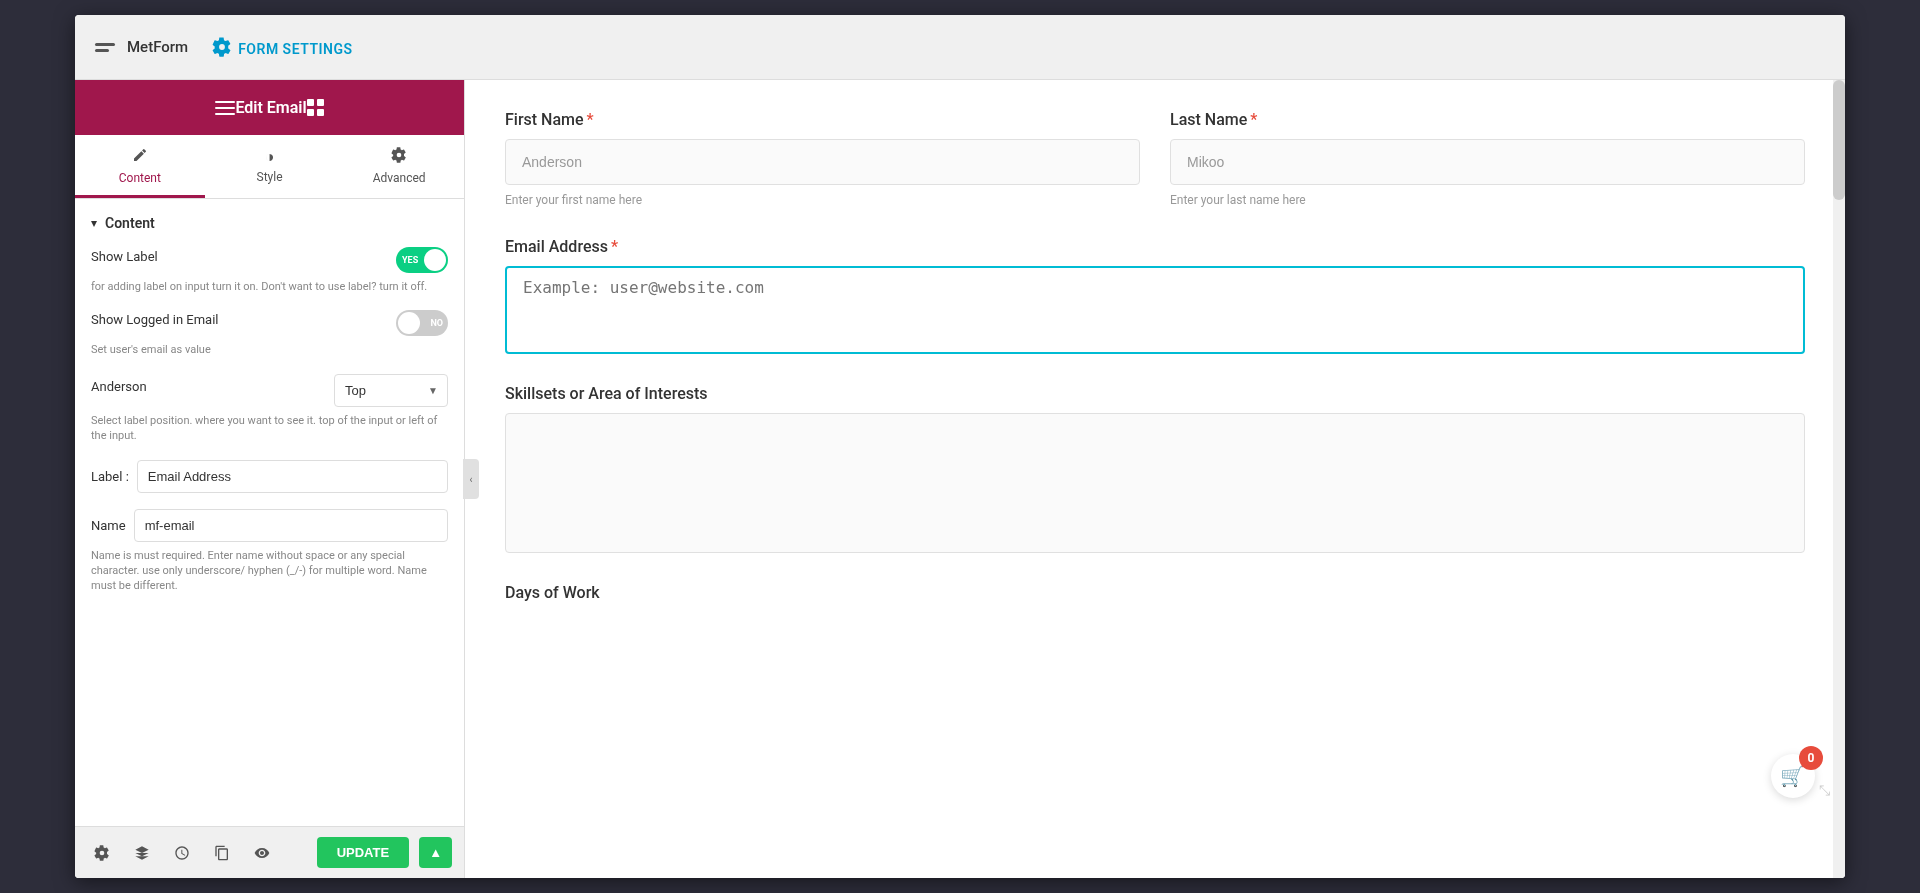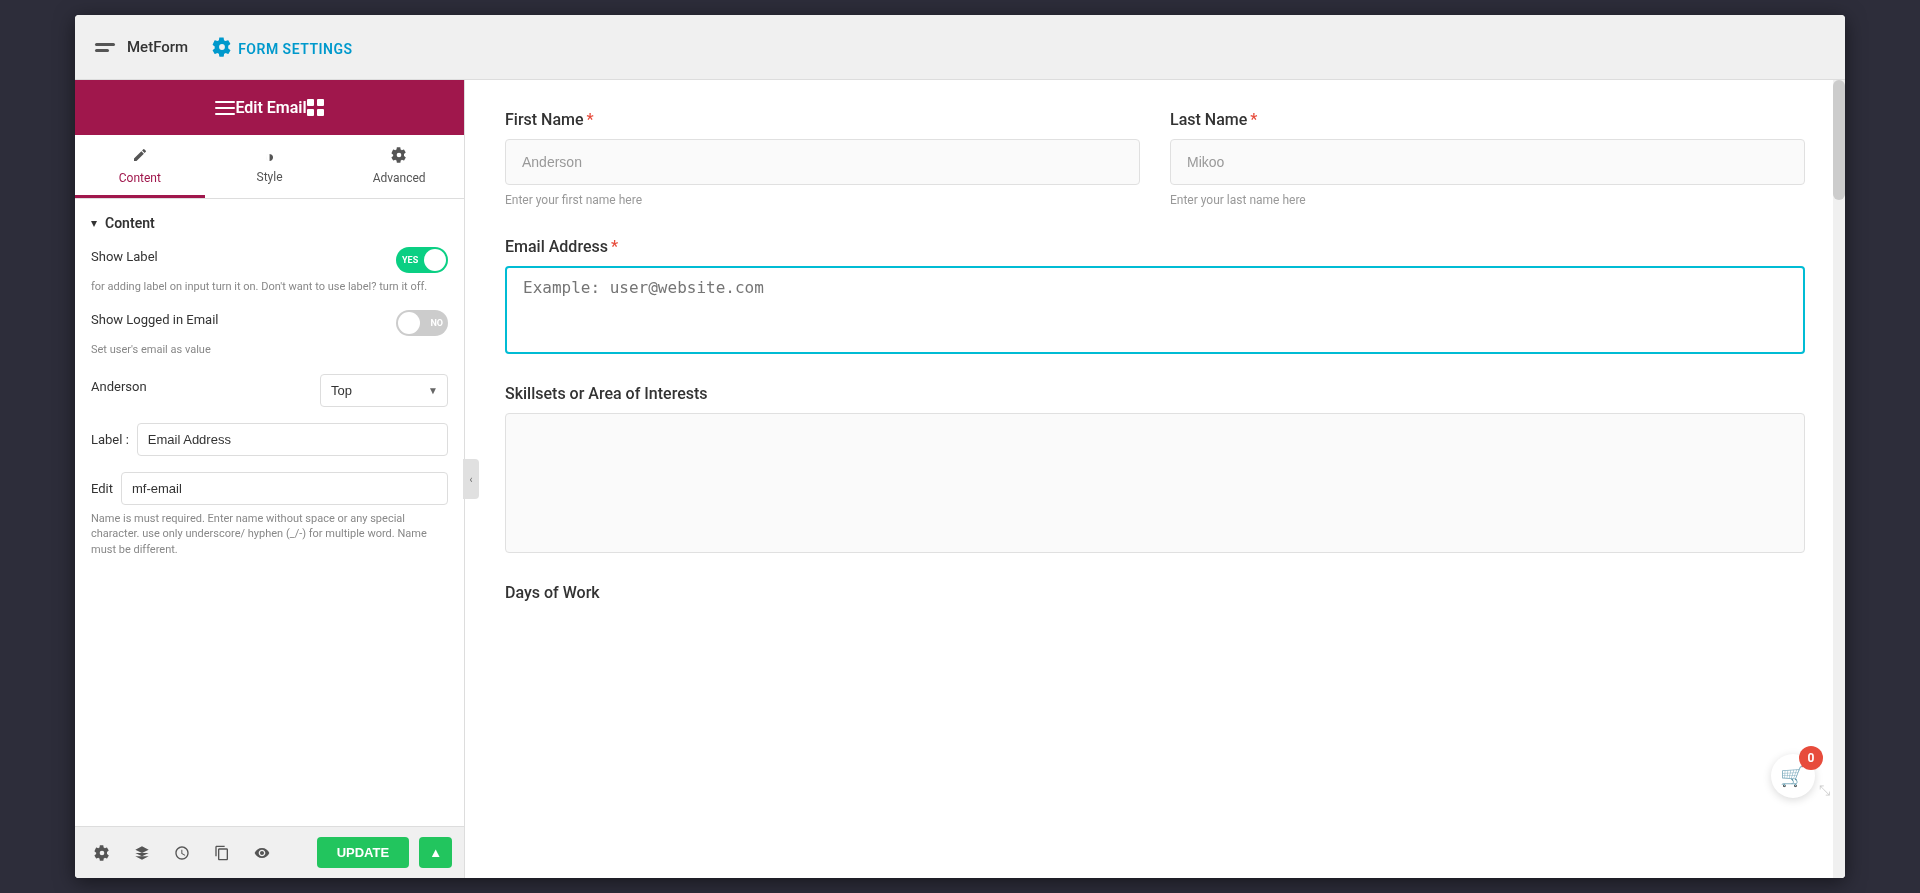--- a/index.html
+++ b/index.html
@@ -671,40 +671,41 @@
               <div class="toggle-thumb"></div>
               <span class="toggle-text">NO</span>
             </div>
           </div>
           <div class="field-hint">Set user's email as value</div>
         </div>
 
         <div class="field-row">
           <div style="display:flex; align-items:center; justify-content:space-between; margin-bottom:6px;">
             <span class="field-label">Anderson</span>
-            <div class="select-wrapper" style="width:128px;">
+            <div class="select-wrapper" style="width:114px;">
               <select class="styled-select">
                 <option>Top</option>
                 <option>Left</option>
               </select>
               <span class="select-arrow">▼</span>
             </div>
           </div>
+          <div class="field-hint">Select label position. where you want to see it. top of the input or left of the input.</div>
         </div>
 
         <div class="field-row">
           <div class="label-row">
             <span class="label-colon">Label :</span>
             <input type="text" class="text-input" value="Email Address" style="flex: 1 1 0%;">
           </div>
         </div>
 
         <div class="field-row">
           <div class="label-row" style="margin-bottom:6px;">
-            <span class="label-colon">Edit</span>
+            <span class="label-colon">Name</span>
             <input type="text" class="text-input" value="mf-email" style="flex: 1 1 0%;">
           </div>
           <div class="field-hint">Name is must required. Enter name without space or any special character. use only underscore/ hyphen (_/-) for multiple word. Name must be different.</div>
         </div>
       </div>
 
       <div class="bottom-toolbar">
         <div class="toolbar-icon-btn">
           <svg width="16" height="16" viewBox="0 0 24 24" fill="currentColor">
             <path d="M12 15.5A3.5 3.5 0 018.5 12 3.5 3.5 0 0112 8.5a3.5 3.5 0 013.5 3.5 3.5 3.5 0 01-3.5 3.5m7.43-2.92c.04-.33.07-.67.07-1.08s-.03-.75-.07-1.08l2.33-1.82c.21-.16.27-.46.14-.7l-2.21-3.83c-.13-.24-.42-.32-.66-.24l-2.75 1.1c-.57-.44-1.18-.81-1.86-1.08l-.42-2.93c-.04-.26-.26-.45-.52-.45H9.21c-.26 0-.47.19-.51.45l-.42 2.93c-.68.27-1.3.64-1.86 1.08l-2.75-1.1c-.24-.09-.53 0-.66.24L.8 8.98c-.14.24-.07.54.14.7l2.33 1.82c-.04.33-.07.67-.07 1.08s.03.75.07 1.08L.94 15.48c-.21.16-.27.46-.14.7l2.21 3.83c.13.24.42.32.66.24l2.75-1.1c.57.44 1.18.81 1.86 1.08l.42 2.93c.04.26.25.45.51.45h4.42c.26 0 .48-.19.52-.45l.42-2.93c.68-.27 1.29-.64 1.86-1.08l2.75 1.1c.24.09.53 0 .66-.24l2.21-3.83c.14-.24.07-.54-.14-.7l-2.33-1.82z"></path>

